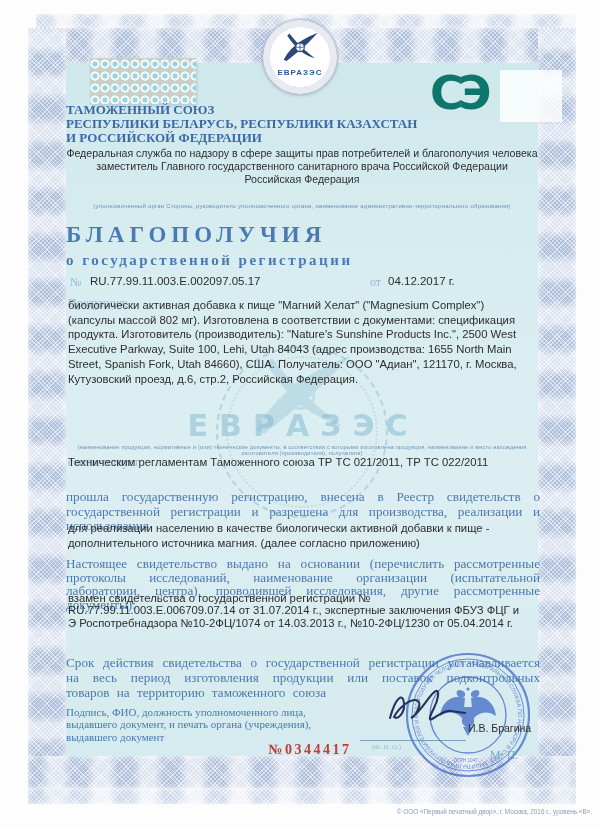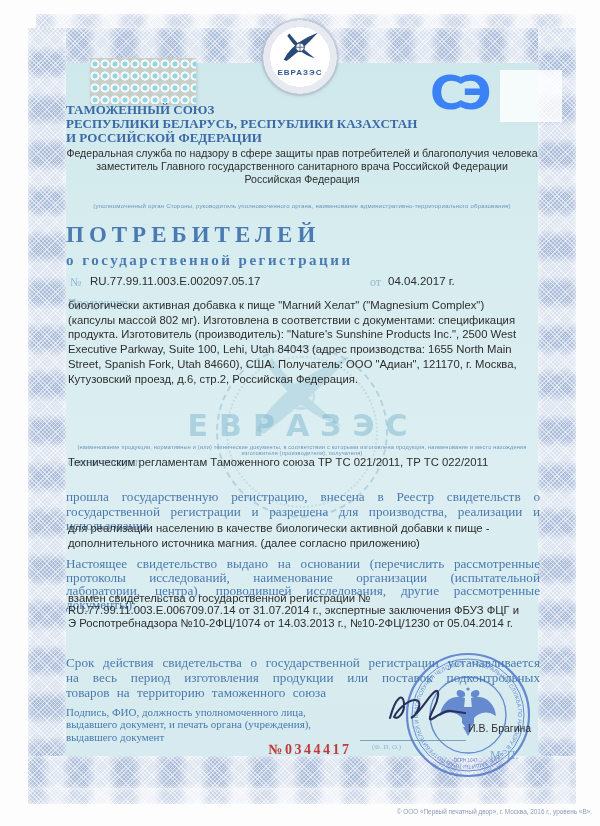--- a/index.html
+++ b/index.html
@@ -31,21 +31,21 @@
   
   #holo{position:absolute;left:90px;top:58px;width:106px;height:46px;opacity:.9;
     background-color:#d6dad2;
     background-image:
       radial-gradient(circle at 5px 6px, #86d6e6 2.2px, rgba(250,250,248,.95) 2.8px 4.4px, rgba(200,204,196,.9) 4.8px),
       radial-gradient(circle at 0px 0px, #86d6e6 2.2px, rgba(250,250,248,.95) 2.8px 4.4px, transparent 4.8px);
     background-size:10px 12px, 10px 12px;
     box-shadow:1px 2px 3px rgba(120,140,150,.35);}
 
   
-  #se-mark{position:absolute;left:430px;top:66px;color:#3b82f6;
+  #se-mark{position:absolute;left:430px;top:66px;color:#0f766e;
     font-family:"DejaVu Sans",sans-serif;font-weight:800;font-size:46px;letter-spacing:-6px;}
   #white-patch{position:absolute;left:500px;top:70px;width:62px;height:52px;
     background:rgba(255,255,255,.8);}
 
   
   #medallion{position:absolute;left:263px;top:20px;width:74px;height:74px;border-radius:50%;
     background:radial-gradient(circle,#ffffff 0 57%,#e7ebf1 57% 70%,#c7cfdc 70% 86%,#dfe4ec 86% 100%);
     box-shadow:0 0 0 2px rgba(180,190,205,.55), 0 1px 4px rgba(100,110,130,.4);
     text-align:center;}
   #medallion .em-label{position:absolute;left:0;right:0;top:48px;
@@ -109,27 +109,27 @@
 
   <div class="abs blue-head serf" style="left:66px;top:102px;width:472px;font-size:13px;">ТАМОЖЕННЫЙ СОЮЗ</div>
   <div class="abs blue-head serf" style="left:66px;top:116px;width:472px;font-size:13px;">РЕСПУБЛИКИ БЕЛАРУСЬ, РЕСПУБЛИКИ КАЗАХСТАН</div>
   <div class="abs blue-head serf" style="left:66px;top:130px;width:472px;font-size:13px;">И РОССИЙСКОЙ ФЕДЕРАЦИИ</div>
 
   <div class="abs black-line sans" style="left:66px;top:147px;width:472px;font-size:10.6px;">Федеральная служба по надзору в сфере защиты прав потребителей и благополучия человека</div>
   <div class="abs black-line sans" style="left:66px;top:160px;width:472px;font-size:10.6px;">заместитель Главного государственного санитарного врача Российской Федерации</div>
   <div class="abs black-line sans" style="left:66px;top:173px;width:472px;font-size:10.6px;">Российская Федерация</div>
   <div class="abs tiny-note sans" style="left:66px;top:203px;width:472px;">(уполномоченный орган Стороны, руководитель уполномоченного органа, наименование административно-территориального образования)</div>
 
-  <div class="abs blue-head serf" style="left:66px;top:222px;width:472px;font-size:23px;letter-spacing:5px;color:#4a7ab2;">ПОТРЕБИТЕЛЕЙ</div>
+  <div class="abs blue-head serf" style="left:66px;top:222px;width:472px;font-size:23px;letter-spacing:5px;color:#4a7ab2;">БЛАГОПОЛУЧИЯ</div>
   <div class="abs blue-head serf" style="left:66px;top:252px;width:472px;font-size:15px;letter-spacing:2.5px;color:#4a7ab2;">о государственной регистрации</div>
 
   <div class="abs faint-label" style="left:70px;top:275px;font-size:12px;">№</div>
   <div class="abs black-para" style="left:90px;top:275px;font-size:11.5px;">RU.77.99.11.003.E.002097.05.17</div>
   <div class="abs faint-label" style="left:370px;top:275px;font-size:12px;">от</div>
-  <div class="abs black-para" style="left:388px;top:275px;font-size:11.5px;">04.04.2017 г.</div>
+  <div class="abs black-para" style="left:388px;top:275px;font-size:11.5px;">04.12.2017 г.</div>
 
   <div class="abs faint-label" style="left:68px;top:296px;font-size:12px;">Продукция:</div>
   <div class="abs black-para" style="left:68px;top:298px;width:452px;font-size:11.3px;line-height:14.7px;">биологически активная добавка к пище "Магний Хелат" ("Magnesium Complex") (капсулы массой 802 мг). Изготовлена в соответствии с документами: спецификация продукта. Изготовитель (производитель): "Nature's Sunshine Products Inc.", 2500 West Executive Parkway, Suite 100, Lehi, Utah 84043 (адрес производства: 1655 North Main Street, Spanish Fork, Utah 84660), США. Получатель: ООО "Адиан", 121170, г. Москва, Кутузовский проезд, д.6, стр.2, Российская Федерация.</div>
 
   <div class="abs tiny-note sans" style="left:66px;top:444px;width:472px;font-size:5.6px;">(наименование продукции, нормативные и (или) технические документы, в соответствии с которыми изготовлена продукция, наименование и место нахождения изготовителя (производителя), получателя)</div>
   <div class="abs faint-label" style="left:68px;top:455px;font-size:12px;">соответствует</div>
   <div class="abs black-para" style="left:68px;top:456px;width:462px;font-size:11.3px;">Техническим регламентам Таможенного союза ТР ТС 021/2011, ТР ТС 022/2011</div>
 
   <div class="abs blue-para" style="left:66px;top:490px;width:474px;font-size:13.2px;line-height:14.6px;word-spacing:6px;">прошла государственную регистрацию, внесена в Реестр свидетельств о государственной регистрации и разрешена для производства, реализации и использования</div>
   <div class="abs black-para" style="left:68px;top:521px;width:462px;font-size:11.3px;line-height:14.5px;">для реализации населению в качестве биологически активной добавки к пище - дополнительного источника магния. (далее согласно приложению)</div>

